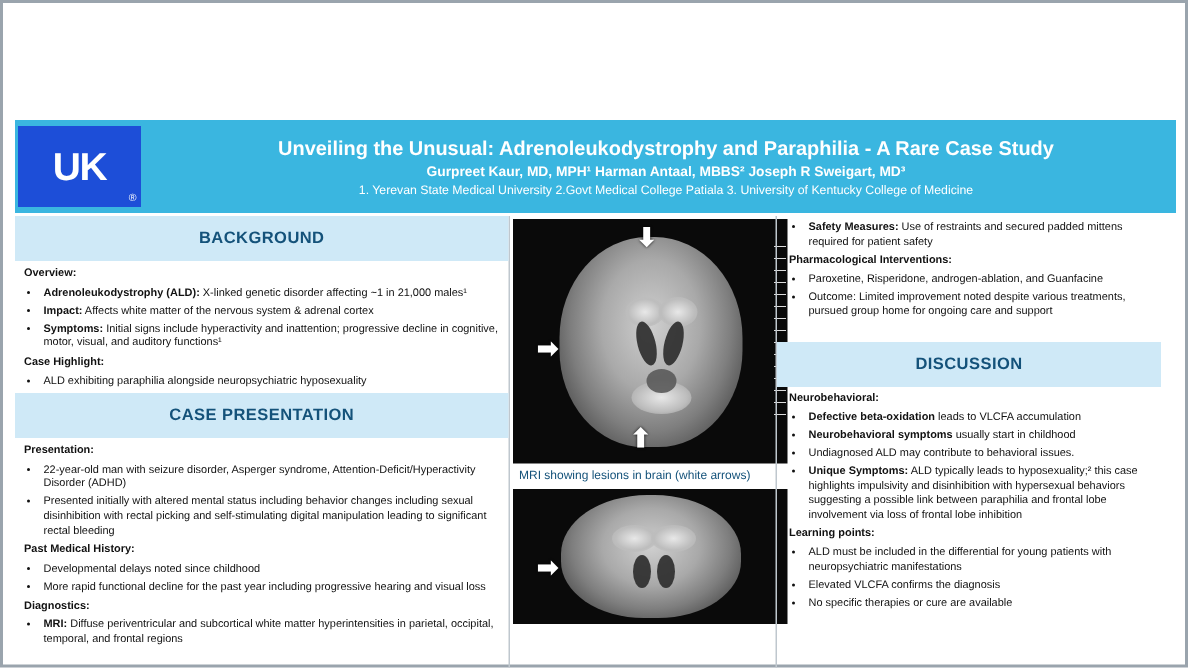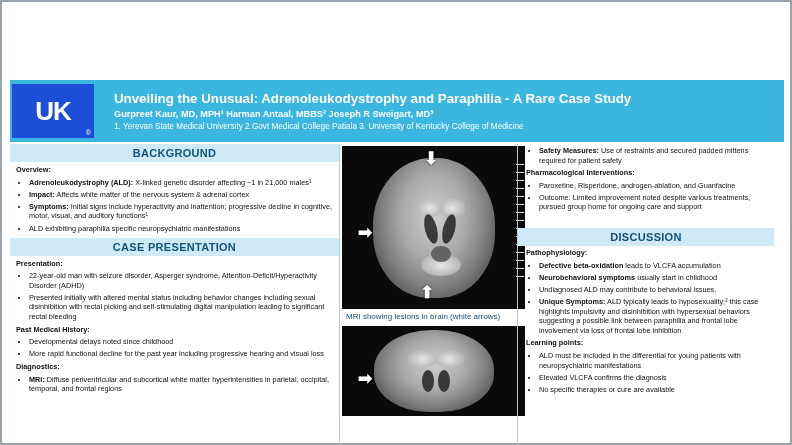--- a/index.html
+++ b/index.html
@@ -11,34 +11,34 @@
   .poster{position:relative;width:792px;height:445px;box-sizing:border-box;
     border:2px solid #9aa4ad;background:#fff;}
 
   
   .header{position:absolute;left:8px;top:78px;width:774px;height:62px;
     background:#3ab6e0;display:flex;align-items:center;}
   .logo{position:absolute;left:10px;top:82px;width:82px;height:54px;
     background:#1d4ed8;display:flex;align-items:center;justify-content:center;}
   .logo span{color:#fff;font-weight:bold;font-size:26px;letter-spacing:-1px;}
   .logo .tm{position:absolute;right:4px;bottom:2px;font-size:7px;font-weight:normal;}
-  .header-text{margin-left:104px;width:660px;}
+  .header-text{margin-left:104px;width:660px;text-align:center;}
   .poster-title{color:#ffffff;font-size:13.3px;font-weight:bold;line-height:16px;
     margin:0 0 2px 0;}
   .authors{color:#ffffff;font-size:9.2px;font-weight:bold;line-height:11px;margin:0;}
   .affil{color:#ffffff;font-size:8.2px;line-height:11px;margin:1px 0 0 0;}
 
   
   .col{position:absolute;top:142px;box-sizing:border-box;}
   .col-left{left:8px;width:330px;height:301px;border-right:1px solid #bfc7ce;}
   .col-mid{left:340px;width:183px;height:301px;}
   .col-right{left:515px;width:257px;height:301px;border-left:1px solid #bfc7ce;}
 
   .section-bar{background:#cfe9f7;text-align:center;font-weight:bold;
-    font-size:11px;color:#14527a;padding:3px 0;letter-spacing:.3px;}
+    font-size:11px;color:#14527a;padding:9px 0;letter-spacing:.3px;}
   .section-bar.small{font-size:10.5px;}
 
   .body-text{font-size:7.3px;line-height:9.6px;padding:3px 6px 0 6px;}
   .body-text p{margin:0 0 3px 0;}
   .lead{font-weight:bold;}
   ul{margin:0 0 3px 0;padding-left:13px;}
   li{margin:0 0 2.5px 0;}
 
   
   .img-wrap{position:relative;margin:2px 0 0 0;}
@@ -89,22 +89,23 @@
 
   <div class="col col-left">
     <div class="section-bar">BACKGROUND</div>
     <div class="body-text">
       <p class="lead">Overview:</p>
       <ul>
         <li><b>Adrenoleukodystrophy (ALD):</b><span> X-linked genetic disorder affecting ~1 in 21,000 males¹</span></li>
         <li><b>Impact:</b><span> Affects white matter of the nervous system &amp; adrenal cortex</span></li>
         <li><b>Symptoms:</b><span> Initial signs include hyperactivity and inattention; progressive decline in cognitive, motor, visual, and auditory functions¹</span></li>
       </ul>
+      <p class="lead">Case Highlight:</p>
       <ul>
-        <li>ALD exhibiting paraphilia specific neuropsychiatric manifestations</li>
+        <li>ALD exhibiting paraphilia alongside neuropsychiatric hyposexuality</li>
       </ul>
     </div>
 
     <div class="section-bar" style="margin-top:4px">CASE PRESENTATION</div>
     <div class="body-text">
       <p class="lead">Presentation:</p>
       <ul>
         <li>22-year-old man with seizure disorder, Asperger syndrome, Attention-Deficit/Hyperactivity Disorder (ADHD)</li>
         <li>Presented initially with altered mental status including behavior changes including sexual disinhibition with rectal picking and self-stimulating digital manipulation leading to significant rectal bleeding</li>
       </ul>
@@ -159,21 +160,21 @@
       </ul>
       <p class="lead">Pharmacological Interventions:</p>
       <ul>
         <li>Paroxetine, Risperidone, androgen-ablation, and Guanfacine</li>
         <li>Outcome: Limited improvement noted despite various treatments, pursued group home for ongoing care and support</li>
       </ul>
     </div>
 
     <div class="section-bar" style="margin-top:16px">DISCUSSION</div>
     <div class="rtext">
-      <p class="lead">Pathophysiology:</p>
+      <p class="lead">Neurobehavioral:</p>
       <ul>
         <li><b>Defective beta-oxidation</b><span> leads to VLCFA accumulation</span></li>
         <li><b>Neurobehavioral symptoms</b><span> usually start in childhood</span></li>
         <li><span>Undiagnosed ALD may contribute to behavioral issues.</span></li>
         <li><b>Unique Symptoms:</b><span> ALD typically leads to hyposexuality;² this case highlights impulsivity and disinhibition with hypersexual behaviors suggesting a possible link between paraphilia and frontal lobe involvement via loss of frontal lobe inhibition</span></li>
       </ul>
       <p class="lead">Learning points:</p>
       <ul>
         <li>ALD must be included in the differential for young patients with neuropsychiatric manifestations</li>
         <li>Elevated VLCFA confirms the diagnosis</li>

